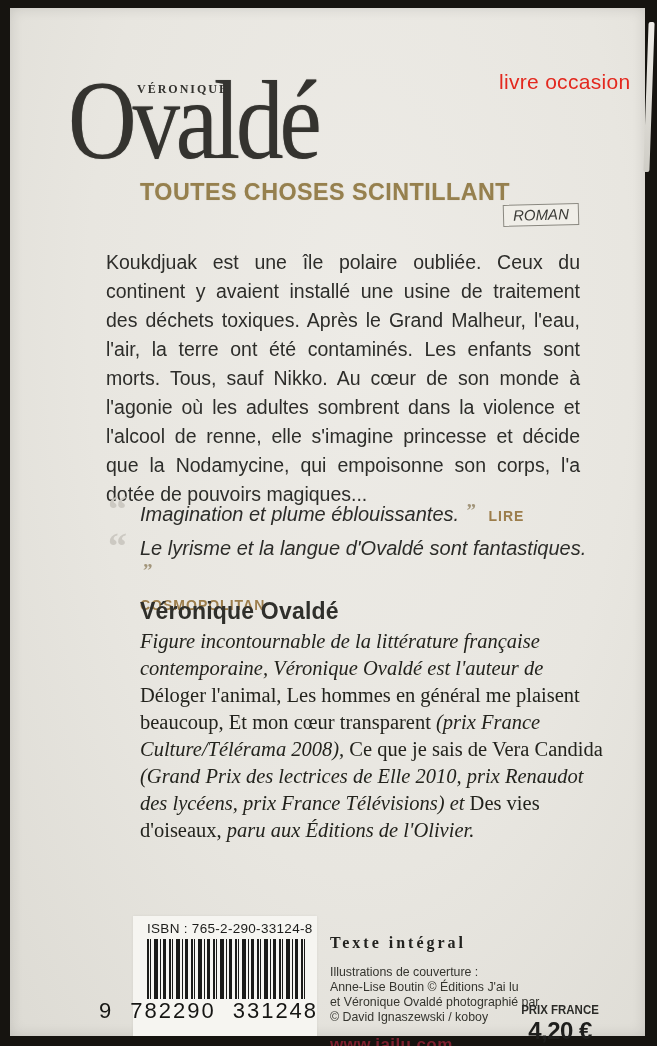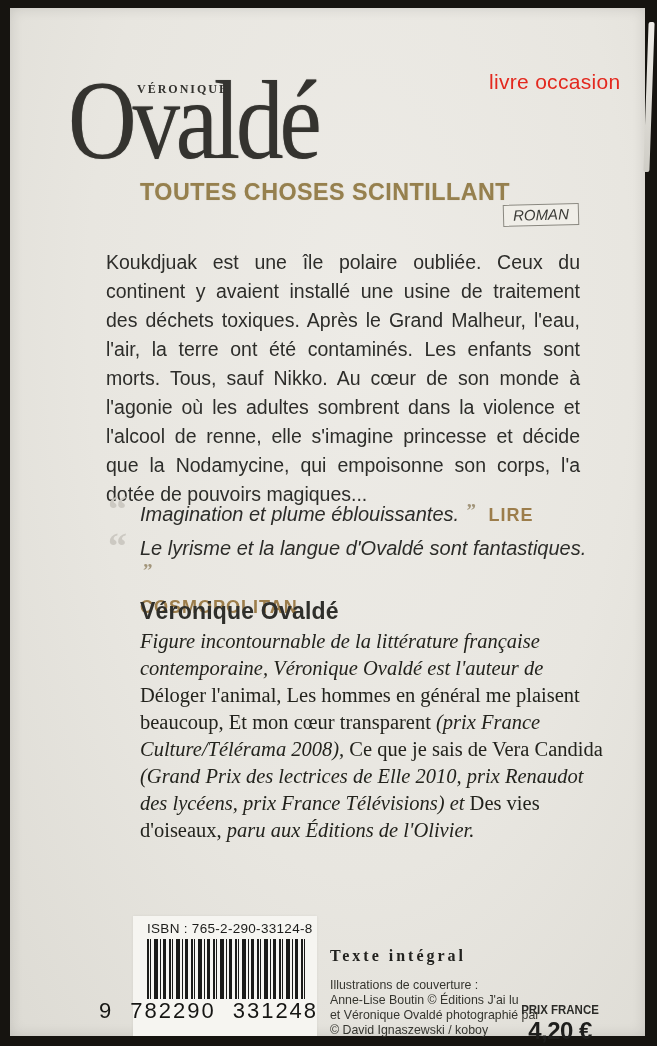--- a/index.html
+++ b/index.html
@@ -16,21 +16,21 @@
     background:linear-gradient(180deg,#efede8,#cfcdc6);
     transform:skewX(-2deg);border-radius:2px;
   }
   .cover{
     position:absolute;left:10px;top:8px;right:12px;bottom:10px;
     background:radial-gradient(ellipse at 55% 30%, #edebe6 0%, #e8e6e0 55%, #dddbd4 100%);
     box-shadow:inset 0 0 14px rgba(0,0,0,0.12);
   }
   
   .used-label{
-    position:absolute;left:479px;top:62px;
+    position:absolute;left:489px;top:62px;
     font-size:21px;color:#e3281e;letter-spacing:0.3px;
   }
   .author-large{
     position:absolute;left:58px;top:56px;
     font-family:"Liberation Serif", serif;
     font-size:112px;line-height:1;color:#34332f;
     letter-spacing:-5px;
     transform:scaleX(0.85);transform-origin:left top;
     text-shadow:0 0 1px rgba(40,40,36,0.5);
   }
@@ -64,21 +64,21 @@
     position:absolute;left:-2px;top:-10px;
     font-family:"Liberation Serif", serif;font-weight:bold;
     font-size:38px;color:#ccc9c2;line-height:1;
   }
   .quote-text{font-style:italic;font-size:20px;color:#2c2c29;}
   .close-quote{
     font-family:"Liberation Serif", serif;font-weight:bold;
     font-size:19px;color:#a2957a;vertical-align:4px;margin-left:3px;
   }
   .quote-source{
-    font-weight:bold;font-size:18px;color:#9c7d4b;
+    font-weight:bold;font-size:14px;color:#9c7d4b;
     letter-spacing:1px;margin-left:8px;
   }
   .quote-source.block{display:block;margin-left:0;margin-top:12px;}
   
   .bio-heading{
     position:absolute;left:130px;top:590px;
     font-weight:bold;font-size:23px;color:#2f2f2b;letter-spacing:0.2px;
   }
   .bio-text{
     position:absolute;left:130px;top:620px;width:464px;
@@ -105,21 +105,21 @@
       #1b1b19 13px 14px, transparent 14px 16px,
       #1b1b19 16px 19px, transparent 19px 22px);
   }
   .barcode-digits{
     position:absolute;left:-34px;bottom:12px;display:flex;gap:17px;
     font-size:22px;color:#161614;letter-spacing:2px;white-space:nowrap;
   }
   .footer-right{position:absolute;left:320px;top:926px;width:180px;}
   .texte-integral{
     font-family:"Liberation Serif", serif;font-weight:bold;
-    font-size:16px;color:#22221f;letter-spacing:3px;white-space:nowrap;margin-top:13px;
+    font-size:16px;color:#22221f;letter-spacing:3px;white-space:nowrap;
   }
   .credits{margin-top:12px;font-size:13px;line-height:15px;color:#35352f;
     transform:scaleX(0.95);transform-origin:left;white-space:nowrap;}
   .website{
     margin-top:11px;font-weight:bold;font-size:17px;color:#7d2130;letter-spacing:0.4px;
   }
   .price-block{position:absolute;left:505px;top:994px;text-align:center;width:90px;}
   .price-label{font-weight:bold;font-size:13px;color:#2a2a27;
     transform:scaleX(0.88);transform-origin:center;white-space:nowrap;}
   .price-value{font-weight:bold;font-size:24px;color:#1e1e1c;letter-spacing:-0.5px;margin-top:0;}

